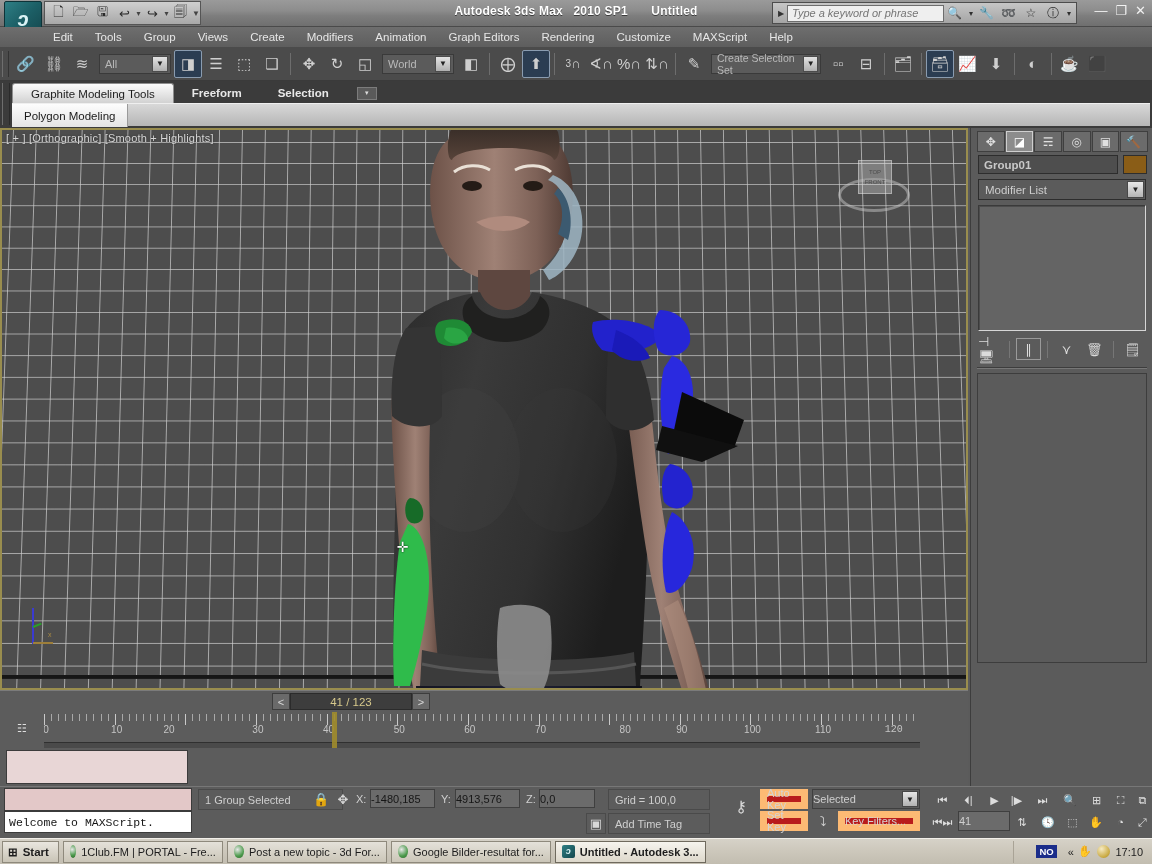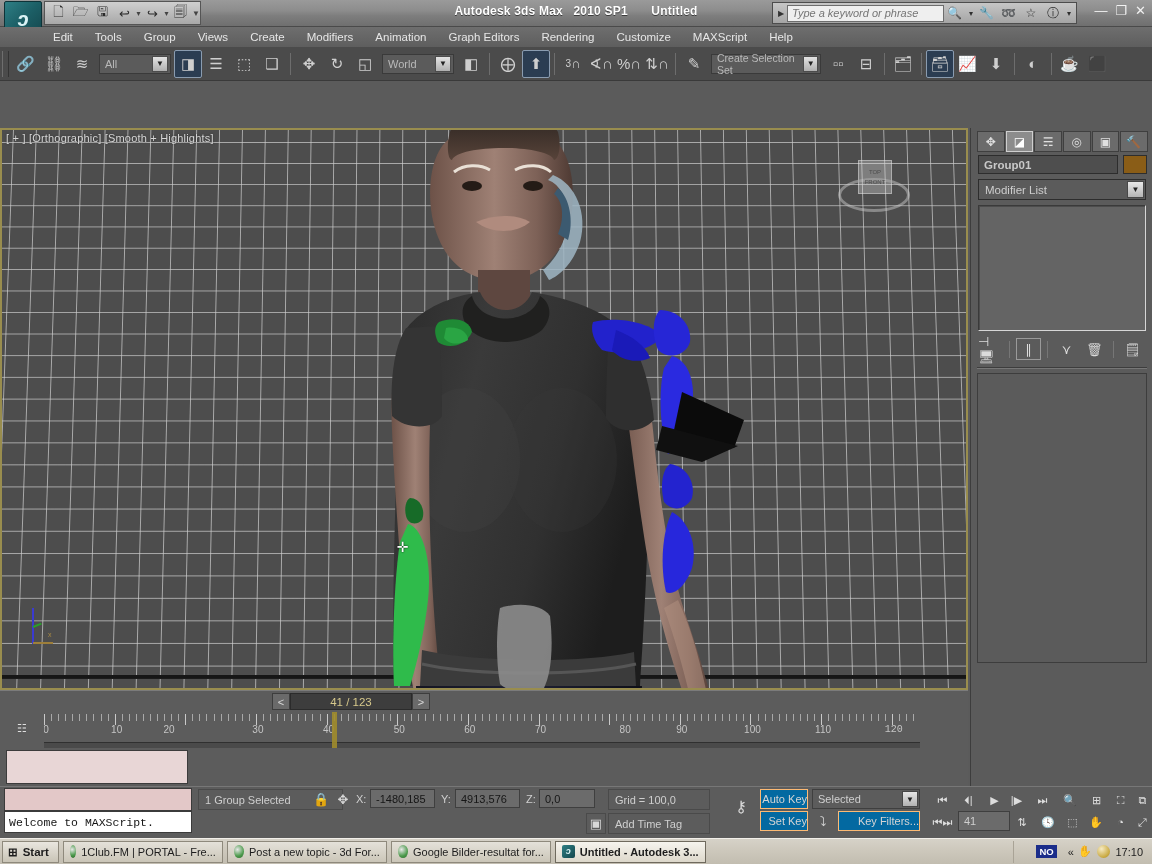--- a/index.html
+++ b/index.html
@@ -263,27 +263,27 @@
     background: #ffffff; border: 1px solid #3b3b3b; color: #151515;
     font-family: "Liberation Mono", monospace; font-size: 11.5px;
     display: flex; align-items: center; padding-left: 4px;
   }
   .sb-field {
     position: absolute; background: #5c5c5c; border: 1px solid #4a4a4a;
     color: #cfcfcf; font-size: 11px; display: flex; align-items: center; padding-left: 6px;
   }
   .sb-sunken {
     position: absolute; background: #6b6b6b; border: 1px solid #3f3f3f;
-    color: #161616; font-size: 11px; display: flex; align-items: center; padding-left: 5px;
+    color: #161616; font-size: 11px; display: flex; align-items: center; 
   }
   .sb-icon { position: absolute; color: #d8d8d8; font-size: 13px; display: flex; align-items: center; justify-content: center; }
   .sb-lbl { position: absolute; color: #cfcfcf; font-size: 11px; }
   .sb-btn {
-    position: absolute; background: #0369a1; border: 1px solid #fdba74; color: #d4d4d4;
-    font-size: 11px; display: flex; align-items: center; justify-content: flex-end; cursor: default;
+    position: absolute; background: #b91c1c; border: 7px solid #fdba74; color: #d4d4d4;
+    font-size: 11px; display: flex; align-items: center; justify-content: flex-start; cursor: default;
   }
   .anim-btn {
     position: absolute; width: 25px; height: 22px; color: #ddd; font-size: 11px;
     display: flex; align-items: center; justify-content: center; cursor: default;
   }
 
   
   .taskbar {
     position: absolute; left: 0; top: 838px; width: 1152px; height: 26px;
     background: linear-gradient(to bottom, #d6d2c8 0%, #cdc8bc 45%, #c2bdb0 100%);
@@ -415,20 +415,42 @@
     <div class="tbi on">🗃</div>
     <div class="tbi">📈</div>
     <div class="tbi">⬇</div>
     <div class="tbsep"></div>
     <div class="tbi">◐</div>
     <div class="tbsep"></div>
     <div class="tbi">☕</div>
     <div class="tbi">⬛</div>
   </div>
 
+  <div class="ribbon">
+    <div class="rgrip"></div>
+    <div class="rtabs">
+      <div class="rtab active">
+        <span>Graphite Modeling Tools</span>
+      </div>
+      <div class="rtab bold">
+        <span>Freeform</span>
+      </div>
+      <div class="rtab bold">
+        <span>Selection</span>
+      </div>
+      <div class="rtab" style="padding:0 10px">
+        <span class="mini">▾</span>
+      </div>
+    </div>
+    <div class="rpanel">
+      <div class="rpanel-tab">
+        <span>Polygon Modeling</span>
+      </div>
+    </div>
+  </div>
 
   <div class="viewport">
     <div class="grid-wrap">
       <div class="grid-persp"></div>
       <div class="grid-horizon"></div>
     </div>
 
     <div class="vp-label">[ + ] [Orthographic] [Smooth + Highlights]</div>
 
     <div class="viewcube">

